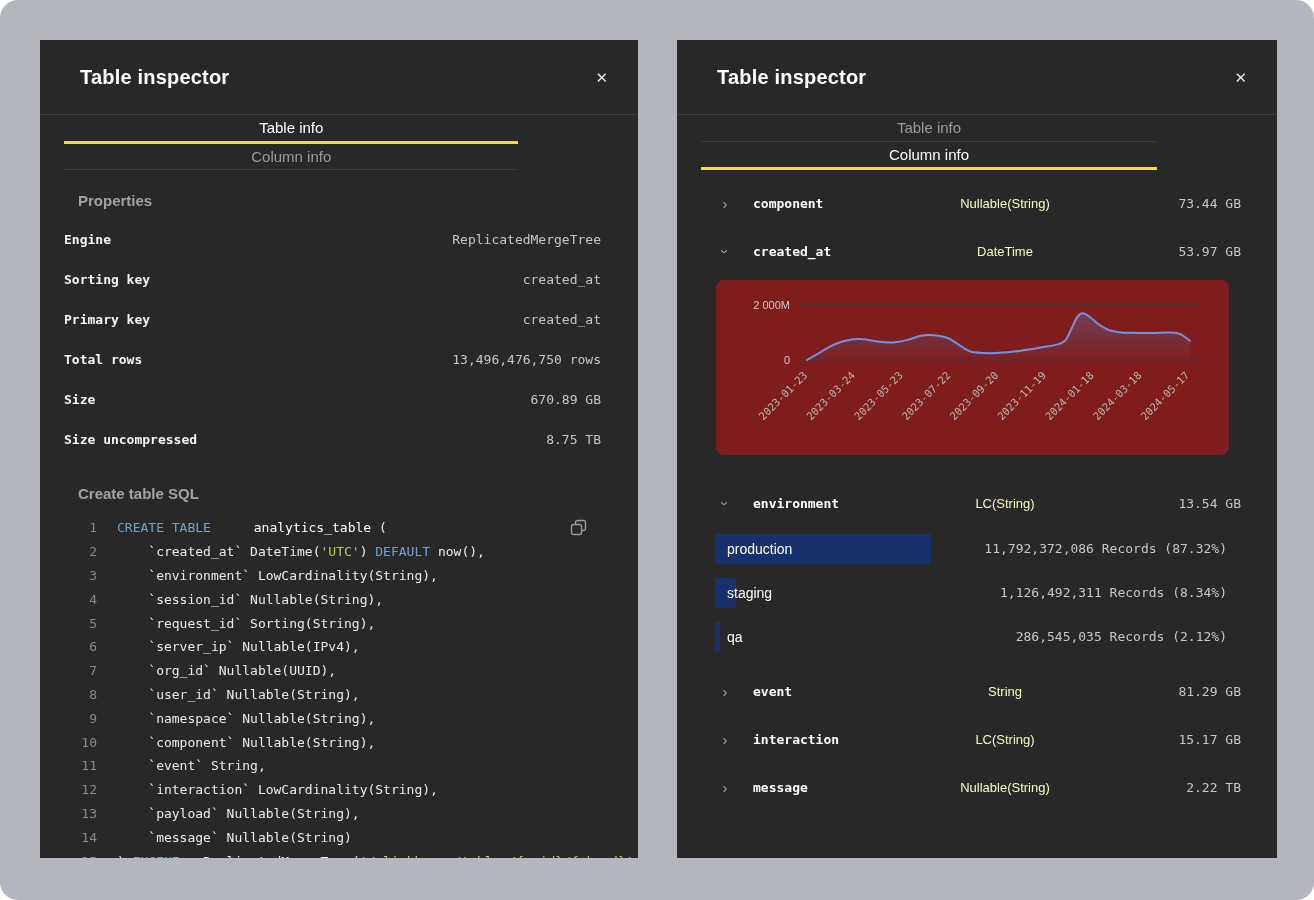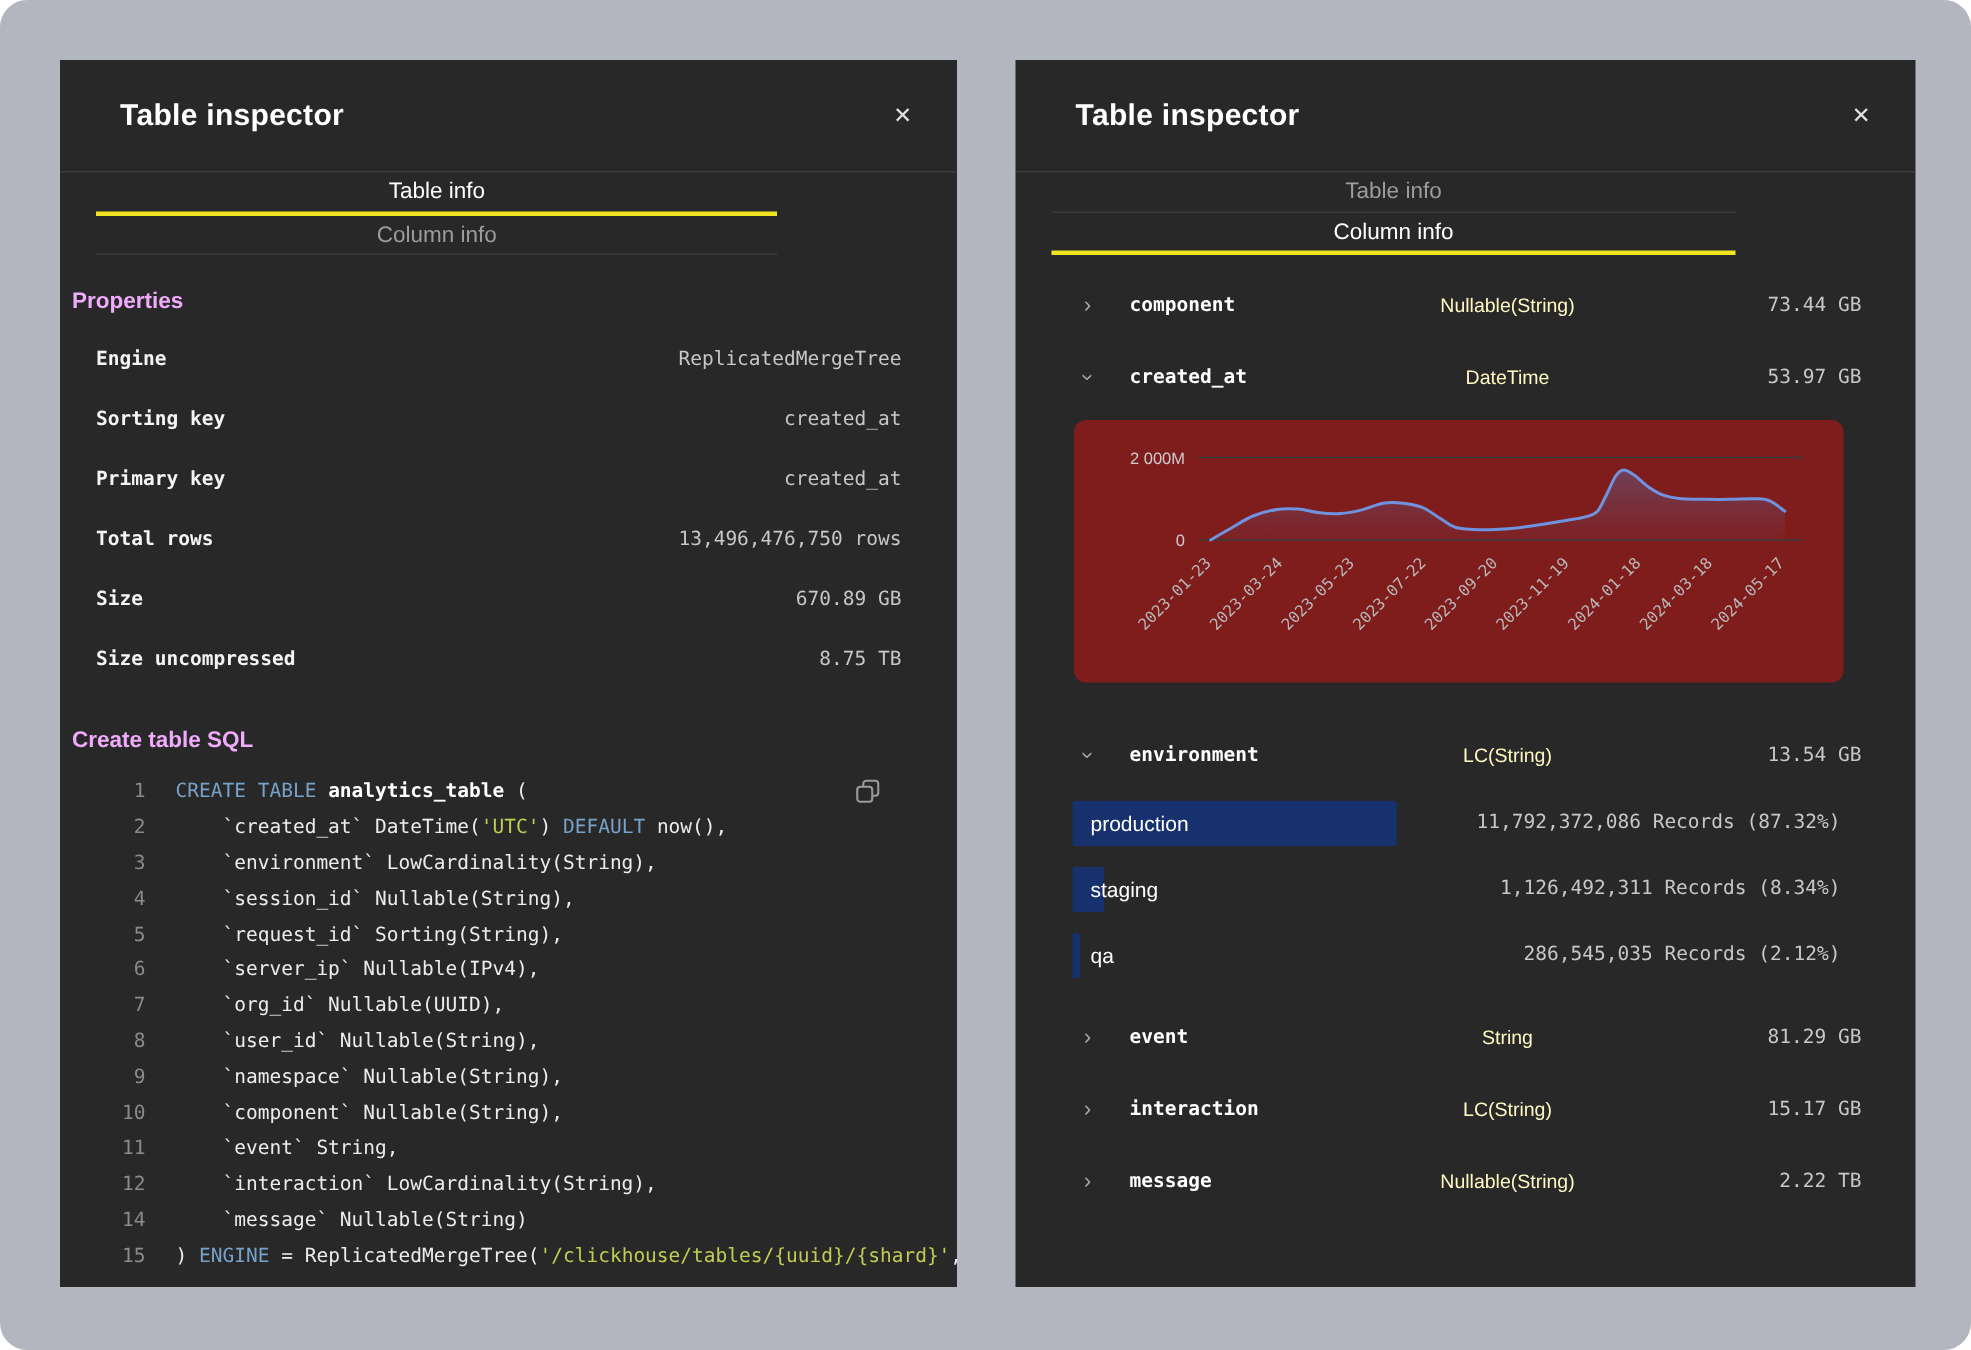--- a/index.html
+++ b/index.html
@@ -9,35 +9,35 @@
   .panel.left{left:40px;width:598px;}
   .panel.right{left:677px;width:600px;}
   .phead{height:75px;display:flex;align-items:center;justify-content:space-between;
          padding:0 26px 0 40px;border-bottom:1px solid #3c3c3c;box-sizing:border-box;}
   .ptitle{font-size:20px;font-weight:bold;letter-spacing:.2px;color:#fff;}
   .close{background:none;border:none;color:#e2e2e2;font-size:15px;cursor:pointer;padding:2px 4px;line-height:1;}
   .tabs{display:flex;margin-left:24px;width:76%;height:55px;flex-direction:column;}
   .tab{flex:1;display:flex;align-items:center;justify-content:center;font-size:15px;color:#9c9c9c;
        border-bottom:1px solid #3b3b3b;box-sizing:border-box;cursor:pointer;}
   .tab.active{color:#fff;border-bottom:3px solid #efe41f;}
-  .sechead{font-size:15px;font-weight:bold;color:#f0abfc;margin:0;padding:0 8px;}
+  .sechead{font-size:15px;font-weight:bold;color:#a3a3a3;margin:0;padding:0 38px;}
   .left .sechead.props{margin-top:22px;margin-bottom:10px;}
   .left .sechead.sql{margin-top:26px;margin-bottom:14px;}
   .prop-row{height:40px;display:flex;align-items:center;justify-content:space-between;
             padding:0 37px 0 24px;font-family:"DejaVu Sans Mono",monospace;font-size:13px;}
   .plabel{color:#f4f4f4;font-weight:bold;}
   .pvalue{color:#c7c7c7;}
   .codeblock{position:relative;margin-top:10px;}
   .copy{position:absolute;top:2px;right:49px;width:22px;height:22px;background:none;border:none;cursor:pointer;padding:0;}
   .sline{display:flex;height:23.8px;align-items:center;font-family:"DejaVu Sans Mono",monospace;font-size:13px;white-space:pre;}
   .lnum{width:57px;text-align:right;color:#8b8b8b;flex:0 0 57px;}
   .lcode{margin-left:20px;color:#ececec;}
   .tok-kw{color:#76a1c8;}
   .tok-str{color:#c0cd52;}
-  .tok-b{font-weight:bold;color:#fff;}
+  .tok-b{font-weight:normal;color:#fff;margin-left:35px;}
   .tok-pl{color:#ececec;}
   .colrows{padding-top:9px;}
   .col-row{height:48px;display:flex;align-items:center;padding:0 36px 0 40px;box-sizing:border-box;}
   .chev{width:16px;color:#a8a8a8;font-size:15px;line-height:1;flex:0 0 16px;text-align:center;}
   .chev.down{transform:rotate(90deg);}
   .cname{flex:1;margin-left:20px;font-family:"DejaVu Sans Mono",monospace;font-size:13px;font-weight:bold;color:#fff;}
   .ctype{width:280px;text-align:center;font-family:Liberation Sans, sans-serif;font-size:13px;color:#fef9c3;}
   .csize{width:96px;text-align:right;font-family:"DejaVu Sans Mono",monospace;font-size:13px;color:#c7c7c7;}
   .chartblock{margin:5px 48px 24px 39px;height:175px;background:#7f1d1d;border-radius:8px;}
   .bd-row{position:relative;height:44px;margin:0 50px 0 38px;}
@@ -101,20 +101,21 @@
           <div class="sline"><span class="lnum">3</span><span class="lcode"><span class="tok-pl">    `environment` LowCardinality(String),</span></span></div>
           <div class="sline"><span class="lnum">4</span><span class="lcode"><span class="tok-pl">    `session_id` Nullable(String),</span></span></div>
           <div class="sline"><span class="lnum">5</span><span class="lcode"><span class="tok-pl">    `request_id` Sorting(String),</span></span></div>
           <div class="sline"><span class="lnum">6</span><span class="lcode"><span class="tok-pl">    `server_ip` Nullable(IPv4),</span></span></div>
           <div class="sline"><span class="lnum">7</span><span class="lcode"><span class="tok-pl">    `org_id` Nullable(UUID),</span></span></div>
           <div class="sline"><span class="lnum">8</span><span class="lcode"><span class="tok-pl">    `user_id` Nullable(String),</span></span></div>
           <div class="sline"><span class="lnum">9</span><span class="lcode"><span class="tok-pl">    `namespace` Nullable(String),</span></span></div>
           <div class="sline"><span class="lnum">10</span><span class="lcode"><span class="tok-pl">    `component` Nullable(String),</span></span></div>
           <div class="sline"><span class="lnum">11</span><span class="lcode"><span class="tok-pl">    `event` String,</span></span></div>
           <div class="sline"><span class="lnum">12</span><span class="lcode"><span class="tok-pl">    `interaction` LowCardinality(String),</span></span></div>
+          <div class="sline"><span class="lnum">13</span><span class="lcode"><span class="tok-pl">    `payload` Nullable(String),</span></span></div>
           <div class="sline"><span class="lnum">14</span><span class="lcode"><span class="tok-pl">    `message` Nullable(String)</span></span></div>
           <div class="sline"><span class="lnum">15</span><span class="lcode"><span class="tok-pl">) </span><span class="tok-kw">ENGINE</span><span class="tok-pl"> = ReplicatedMergeTree(</span><span class="tok-str">'/clickhouse/tables/{uuid}/{shard}'</span><span class="tok-pl">,</span></span></div>
         </div>
     </div>
   </section>
 
   <section class="panel right">
     <header class="phead">
       <div class="ptitle">Table inspector</div>
       <button class="close">✕</button>

